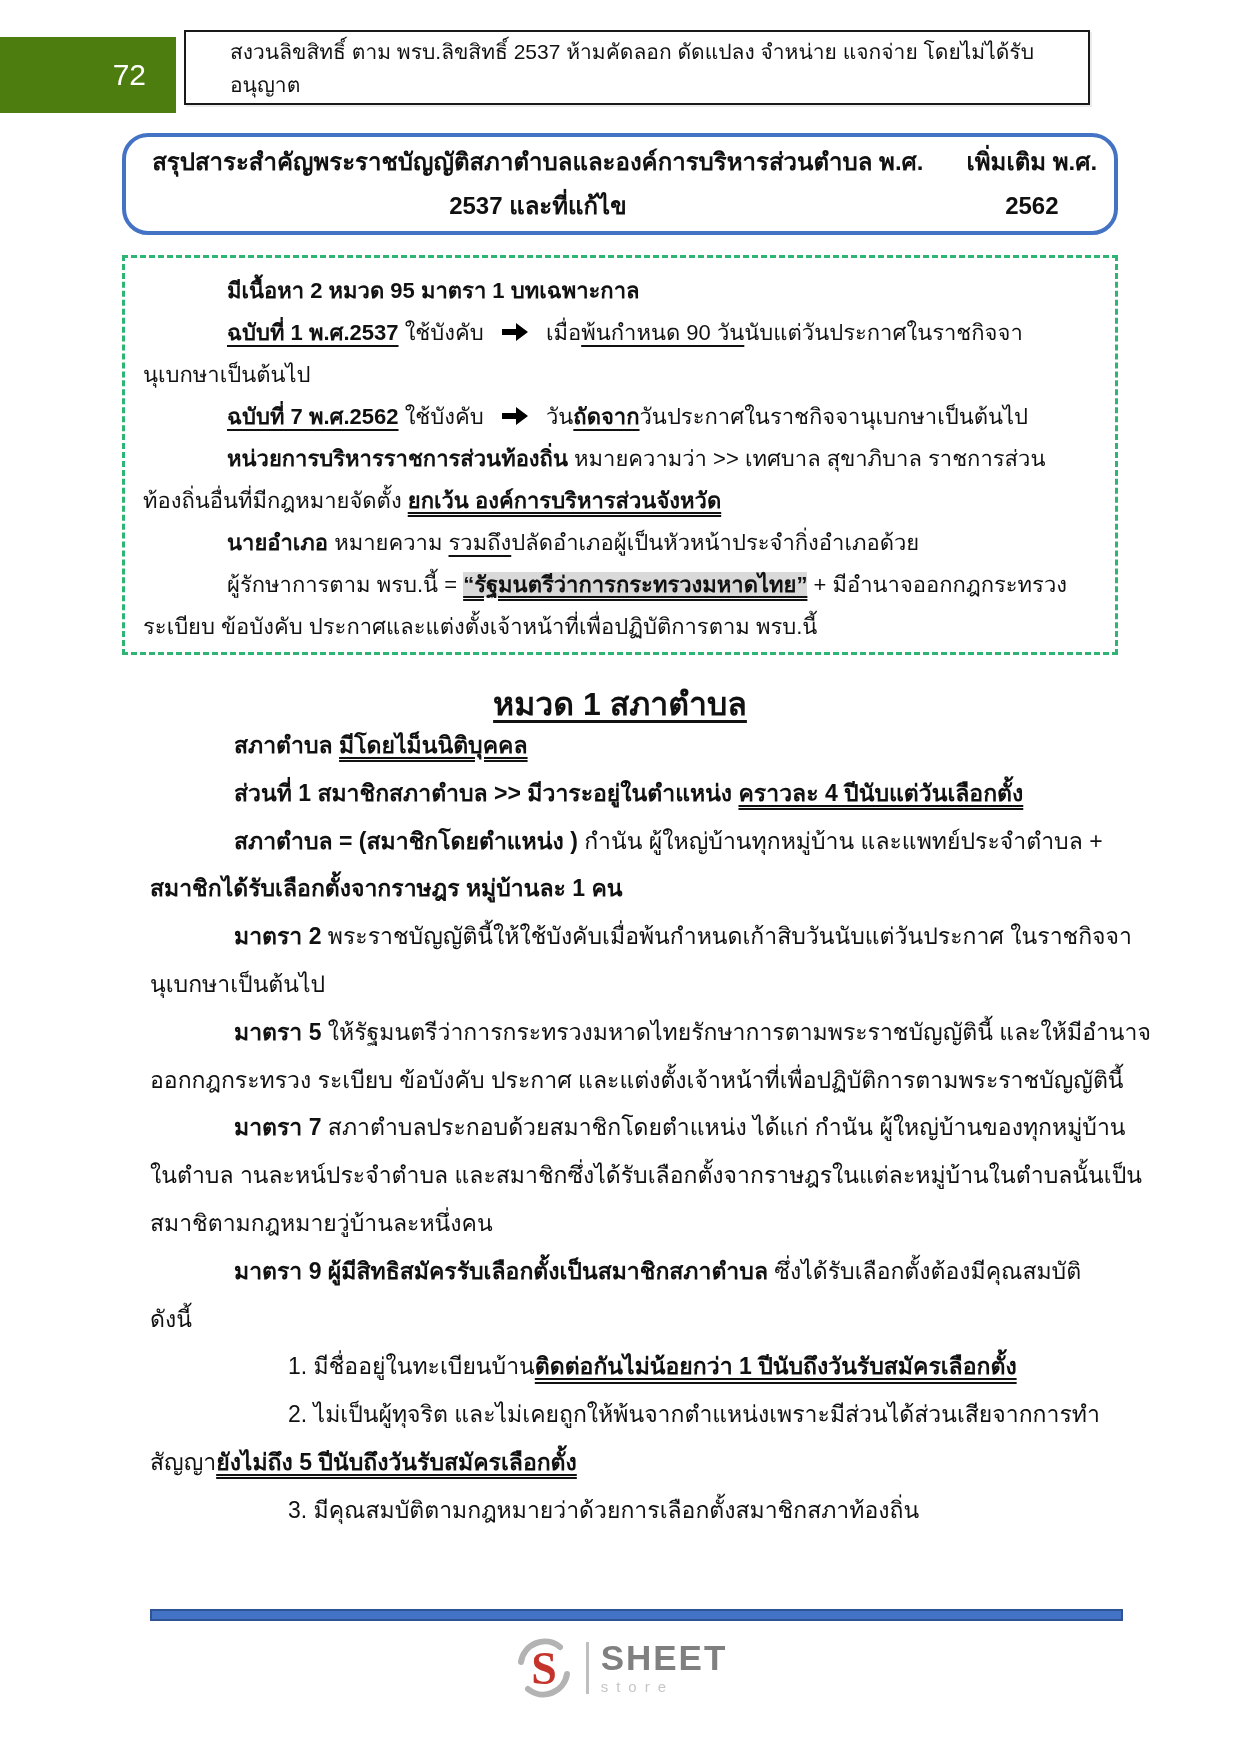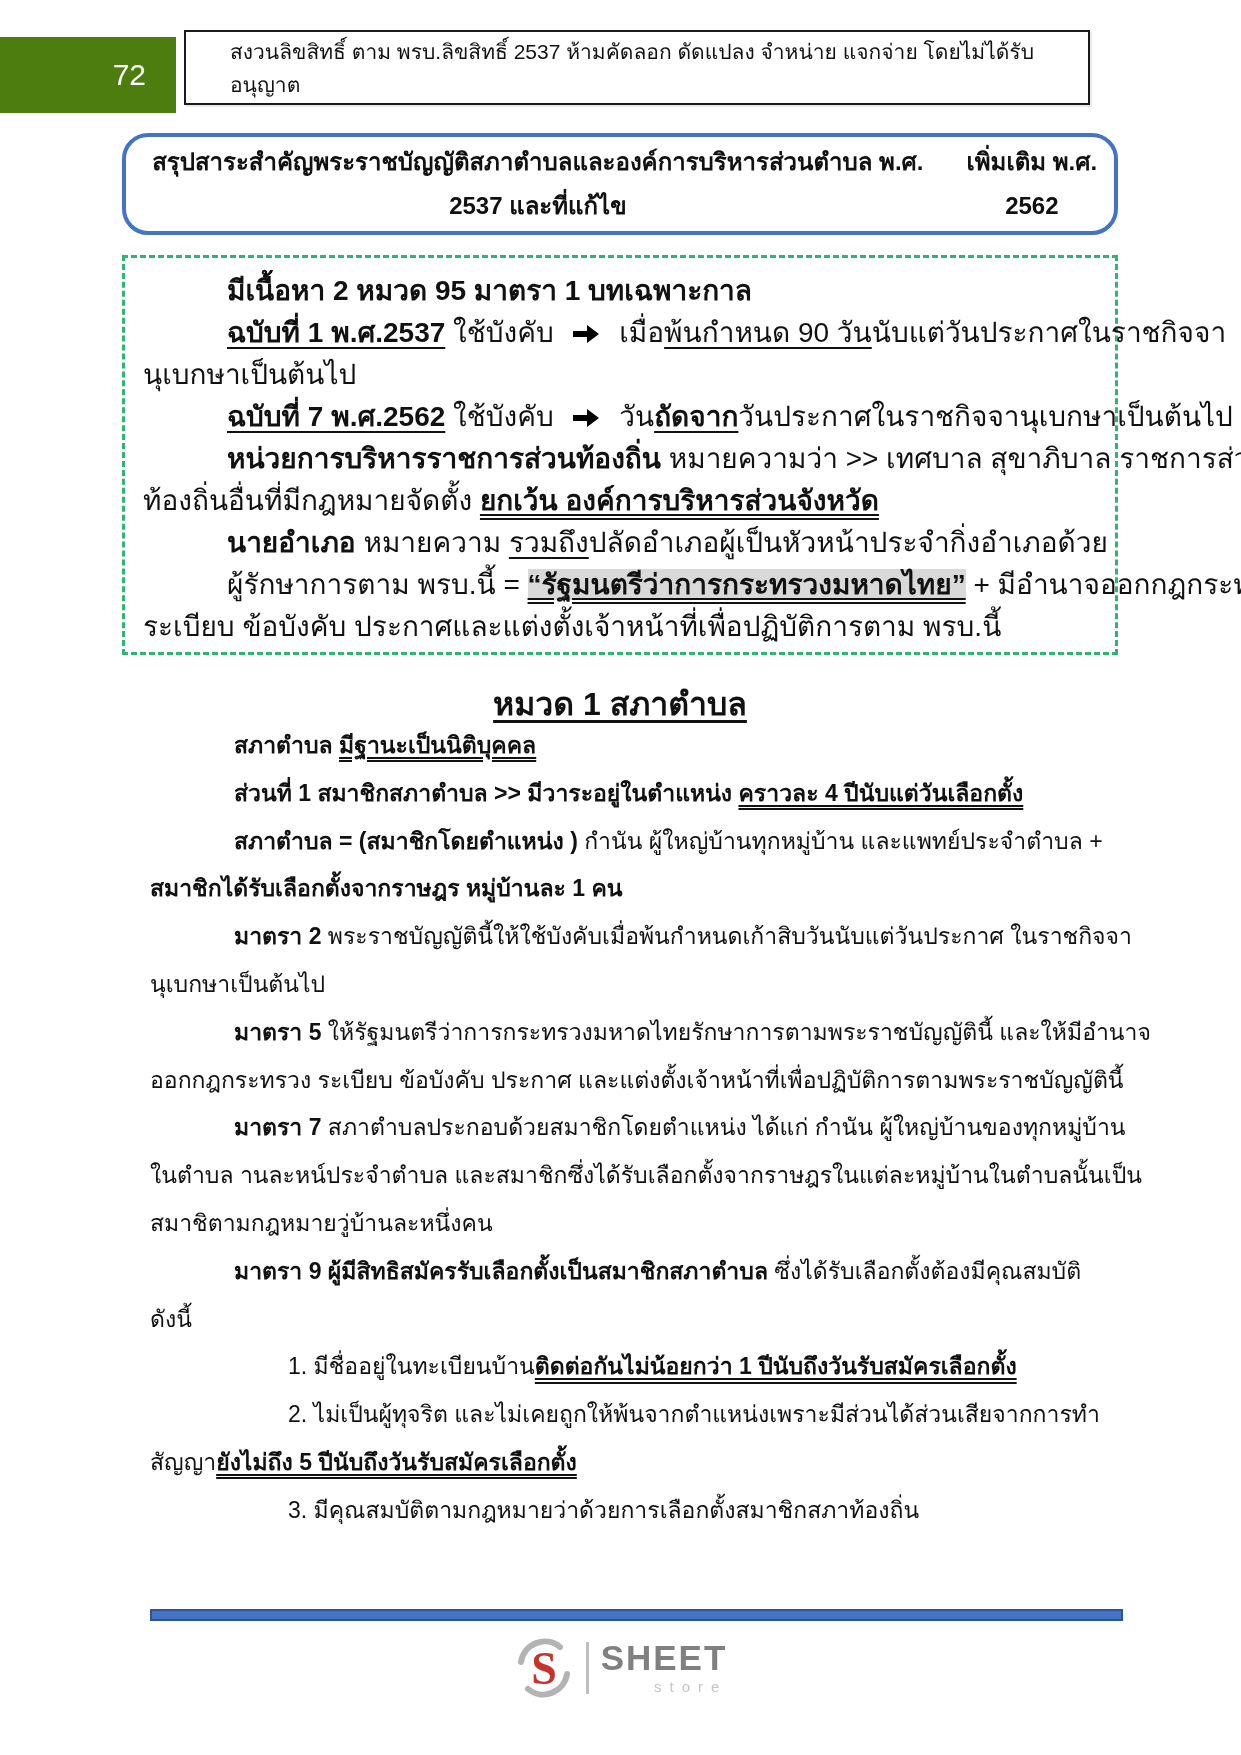--- a/index.html
+++ b/index.html
@@ -32,21 +32,21 @@
     display:flex; align-items:center; justify-content:center;
     font-weight:bold; font-size:24px; line-height:44px; text-align:center;
     background:#fff;
   }
   
   .summary-box {
     position:absolute; left:122px; top:255px; width:996px; height:400px;
     border:3px dashed var(--dash-green);
     padding:12px 6px 0 18px;
   }
-  .summary-box .line { font-size:28px; line-height:42px; height:42px; white-space:nowrap; }
+  .summary-box .line { font-size:22px; line-height:42px; height:42px; white-space:nowrap; }
   
   .section-heading {
     position:absolute; left:122px; top:678px; width:996px;
     text-align:center; font-weight:bold; font-size:32px;
   }
   .section-heading span { text-decoration:underline; text-underline-offset:5px; }
   
   .body-text { position:absolute; left:150px; top:722px; width:968px; }
   .body-text .line { font-size:23px; line-height:47.8px; height:47.8px; white-space:nowrap; }
   
@@ -61,21 +61,21 @@
   .footer-bar {
     position:absolute; left:150px; top:1609px; width:973px; height:12px;
     background:var(--accent-blue); border:2px solid var(--bar-border);
   }
   .footer-logo {
     position:absolute; left:0; top:1638px; width:1241px;
     display:flex; align-items:center; justify-content:center; gap:12px;
   }
   .logo-mark { width:60px; height:60px; }
   .logo-divider { width:3px; height:52px; background:#bfbfbf; }
-  .logo-text-col { display:flex; flex-direction:column; align-items:flex-end; }
+  .logo-text-col { display:flex; flex-direction:column; align-items:flex-start; }
   .logo-brand { font-size:35px; font-weight:bold; color:var(--logo-gray); letter-spacing:2px; line-height:34px; }
   .logo-sub { font-size:15px; color:var(--logo-light-gray); letter-spacing:8px; margin-top:3px; }
 </style>
 </head>
 <body>
 
 <div class="page">
 
   <div class="page-number-box">
     <span>72</span>
@@ -104,21 +104,21 @@
       <div class="line ind1"><span class="b">นายอำเภอ</span><span> หมายความ </span><span class="u">รวมถึง</span><span>ปลัดอำเภอผู้เป็นหัวหน้าประจำกิ่งอำเภอด้วย</span></div>
       <div class="line ind1"><span>ผู้รักษาการตาม พรบ.นี้  = </span><span class="b uu hl">“รัฐมนตรีว่าการกระทรวงมหาดไทย”</span><span> + มีอำนาจออกกฎกระทรวง</span></div>
       <div class="line"><span>ระเบียบ ข้อบังคับ ประกาศและแต่งตั้งเจ้าหน้าที่เพื่อปฏิบัติการตาม พรบ.นี้</span></div>
     </div>
 
   <div class="section-heading">
     <span>หมวด 1 สภาตำบล</span>
   </div>
 
   <div class="body-text">
-      <div class="line ind1"><span class="b">สภาตำบล </span><span class="b uu">มีฐานะเป็นนิติบุคคล</span></div>
+      <div class="line ind1"><span class="b">สภาตำบล </span><span class="b uu">มีโดยไม็นนิติบุคคล</span></div>
       <div class="line ind1"><span class="b">ส่วนที่ 1 สมาชิกสภาตำบล  &gt;&gt; มีวาระอยู่ในตำแหน่ง </span><span class="b uu">คราวละ 4 ปีนับแต่วันเลือกตั้ง</span></div>
       <div class="line ind1"><span class="b">สภาตำบล = (สมาชิกโดยตำแหน่ง )</span><span> กำนัน ผู้ใหญ่บ้านทุกหมู่บ้าน และแพทย์ประจำตำบล +</span></div>
       <div class="line"><span class="b">สมาชิกได้รับเลือกตั้งจากราษฎร หมู่บ้านละ 1 คน</span></div>
       <div class="line ind1"><span class="b">มาตรา 2</span><span> พระราชบัญญัตินี้ให้ใช้บังคับเมื่อพ้นกำหนดเก้าสิบวันนับแต่วันประกาศ ในราชกิจจา</span></div>
       <div class="line"><span>นุเบกษาเป็นต้นไป</span></div>
       <div class="line ind1"><span class="b">มาตรา 5</span><span> ให้รัฐมนตรีว่าการกระทรวงมหาดไทยรักษาการตามพระราชบัญญัตินี้ และให้มีอำนาจ</span></div>
       <div class="line"><span>ออกกฎกระทรวง ระเบียบ ข้อบังคับ ประกาศ และแต่งตั้งเจ้าหน้าที่เพื่อปฏิบัติการตามพระราชบัญญัตินี้</span></div>
       <div class="line ind1"><span class="b">มาตรา 7</span><span> สภาตำบลประกอบด้วยสมาชิกโดยตำแหน่ง ได้แก่ กำนัน ผู้ใหญ่บ้านของทุกหมู่บ้าน</span></div>
       <div class="line"><span>ในตำบล านละหน์ประจำตำบล และสมาชิกซึ่งได้รับเลือกตั้งจากราษฎรในแต่ละหมู่บ้านในตำบลนั้นเป็น</span></div>
       <div class="line"><span>สมาชิตามกฎหมายวู่บ้านละหนึ่งคน</span></div>

